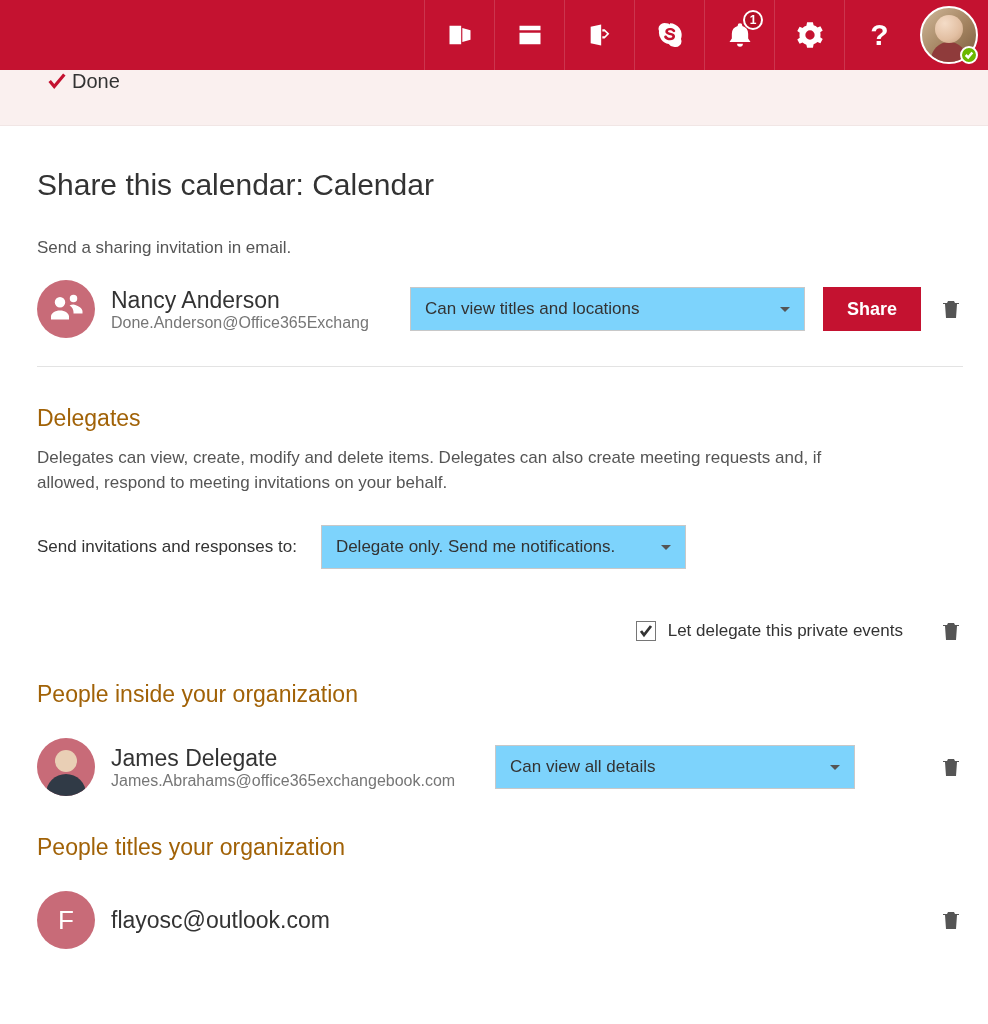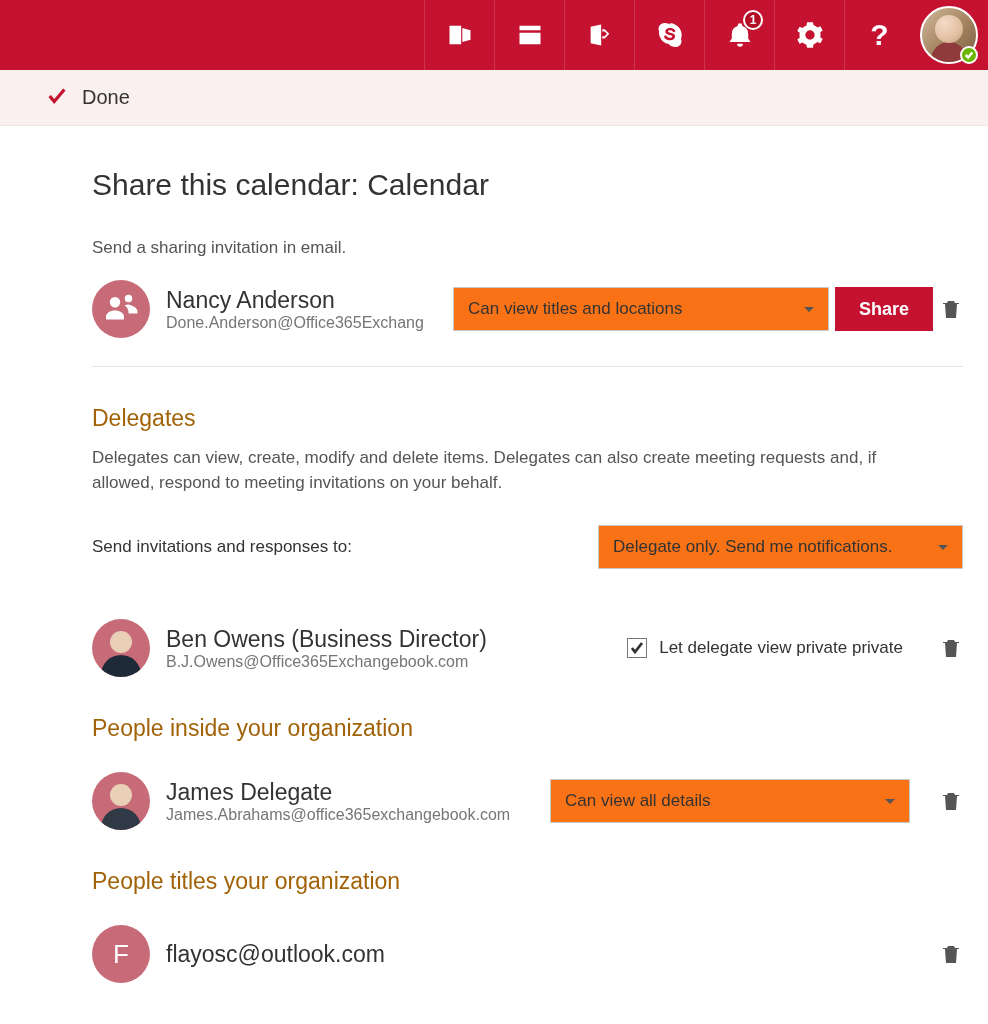--- a/index.html
+++ b/index.html
@@ -62,40 +62,40 @@
     width: 18px; height: 18px; border-radius: 50%;
     background: #6bb700; border: 2px solid #fff;
     display: flex; align-items: center; justify-content: center;
   }
   .presence-dot svg { width: 10px; height: 10px; fill: none; stroke: #fff; stroke-width: 3; }
 
   
   .donebar {
     background: #faf0ef;
     height: 56px;
-    display: flex; align-items: center;
+    display: flex; 
     padding-left: 46px;
     border-bottom: 1px solid #f1e6e5;
-    gap: 14px;
+    gap: 4px;
     cursor: pointer;
   }
   .donebar .check { color: #c41230; font-weight: bold; }
   .donebar span.label { font-size: 20px; color: #333; }
 
   
   .content {
-    padding: 30px 25px 40px 92px;
+    padding: 30px 25px 40px 37px;
   }
   .page-title {
     font-size: 30px; font-weight: 300; color: #333; margin: 12px 0 36px;
   }
   .subtext { color: #555; font-size: 17px; margin-bottom: 22px; }
 
   .invite-row {
-    display: flex; align-items: center; gap: 6px;
+    display: flex; align-items: center; gap: 18px;
     border-bottom: 1px solid #e3e3e3;
     padding-bottom: 28px;
   }
   .person {
     display: flex; align-items: center; gap: 16px;
     flex: 0 0 355px;
     min-width: 0;
   }
   .person .pic {
     width: 58px; height: 58px; border-radius: 50%;
@@ -106,21 +106,21 @@
     position: relative;
   }
   .person .pic svg { fill: #fff; }
   .person .texts { min-width: 0; overflow: hidden; }
   .person .name { font-size: 23px; color: #333; white-space: nowrap; overflow: hidden; text-overflow: ellipsis; }
   .person .email { font-size: 16px; color: #767676; white-space: nowrap; overflow: hidden; text-overflow: ellipsis; }
 
   .select {
     height: 44px;
     border: 1px solid #c8c8c8;
-    background: #f97316;
+    background: #7dd3fc;
     padding: 0 14px;
     display: flex; align-items: center; justify-content: space-between;
     font-size: 17px; color: #333;
     cursor: pointer;
     flex: 1;
     min-width: 0;
   }
   .select .caret { border: 5px solid transparent; border-top-color: #555; margin-top: 5px; }
 
   .share-btn {
@@ -135,21 +135,21 @@
   .trash svg { fill: #555; }
 
   .section-h {
     font-size: 23px; color: #a16207; margin-top: 38px; margin-bottom: 14px; font-weight: 400;
   }
   .section-desc {
     font-size: 17px; color: #555; line-height: 1.45; max-width: 820px; margin-top: 12px;
   }
 
   .delegate-setting-row {
-    display: flex; align-items: center; justify-content: space-between;
+    display: flex; align-items: center; 
     margin-top: 30px; gap: 24px;
   }
   .delegate-setting-row .select { flex: 0 0 365px; }
 
   .person-row {
     display: flex; align-items: center; gap: 18px;
     margin-top: 30px;
   }
   .person-row .person { flex: 0 0 440px; }
   .person-row .select { flex: 0 0 360px; }
@@ -286,39 +286,27 @@
     <div style="font-size:17px;color:#333;">Send invitations and responses to:</div>
     <div class="select">
       <span>Delegate only. Send me notifications.</span>
       <span class="caret"></span>
     </div>
   </div>
 
   <div class="spacer-h"></div>
 
   <div class="person-row">
-    <div class="person">
-      <div class="pic photo-bg-1">
-        <div class="photo-person">
-            <div class="head"></div>
-            <div class="body"></div>
-          </div>
-      </div>
-      <div class="texts">
-        <div class="name">Ben Owens (Business Director)</div>
-        <div class="email">B.J.Owens@Office365Exchangebook.com</div>
-      </div>
-    </div>
     <label class="chk-wrap">
       <span class="chk-box">
         <svg viewBox="0 0 14 14">
             <path d="M2 7l3 4 7-9"></path>
           </svg>
       </span>
-      <span>Let delegate view private private</span>
+      <span>Let delegate this private events</span>
     </label>
     <div class="trash" style="margin-left:18px;">
       <svg viewBox="0 0 24 24">
           <path d="M6 7h12l-1 14H7zM9 4h6l1 2H8zM4 6h16v1H4zM9 10h1v8H9zm2.5 0h1v8h-1zm2.5 0h1v8h-1z"></path>
         </svg>
     </div>
   </div>
 
   <div class="section-h">People inside your organization</div>
 

